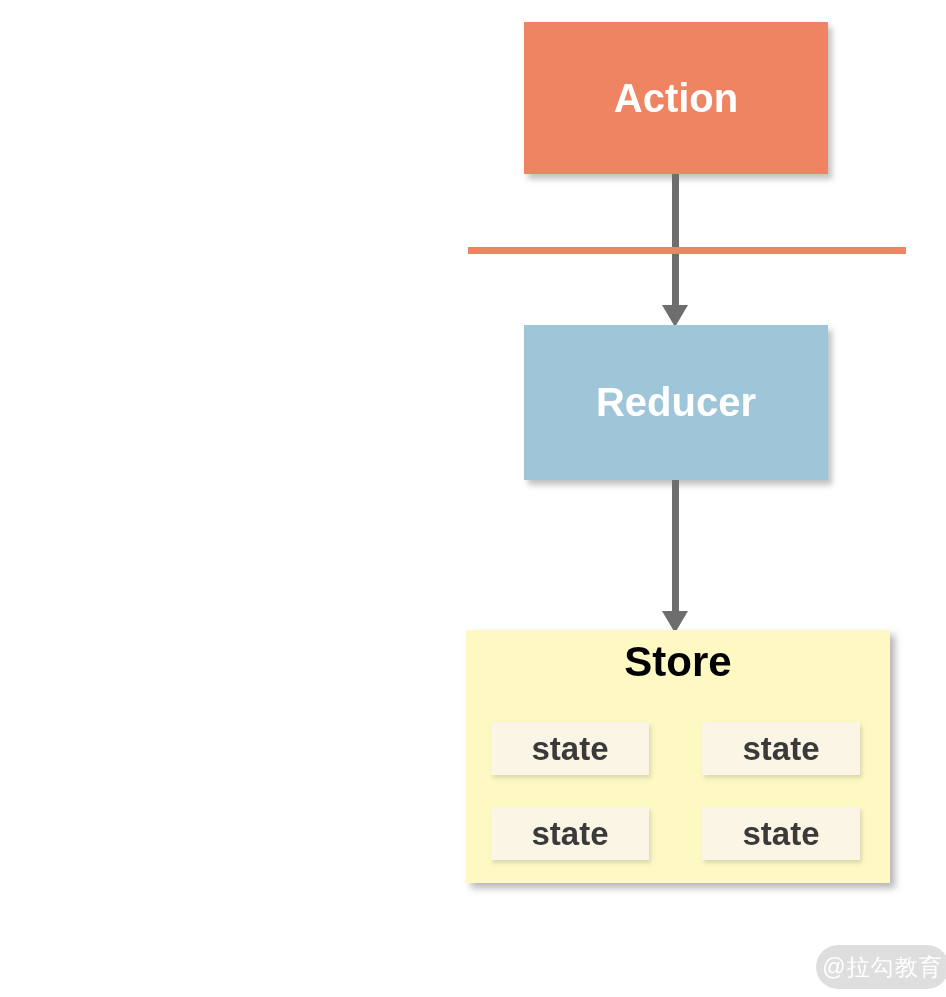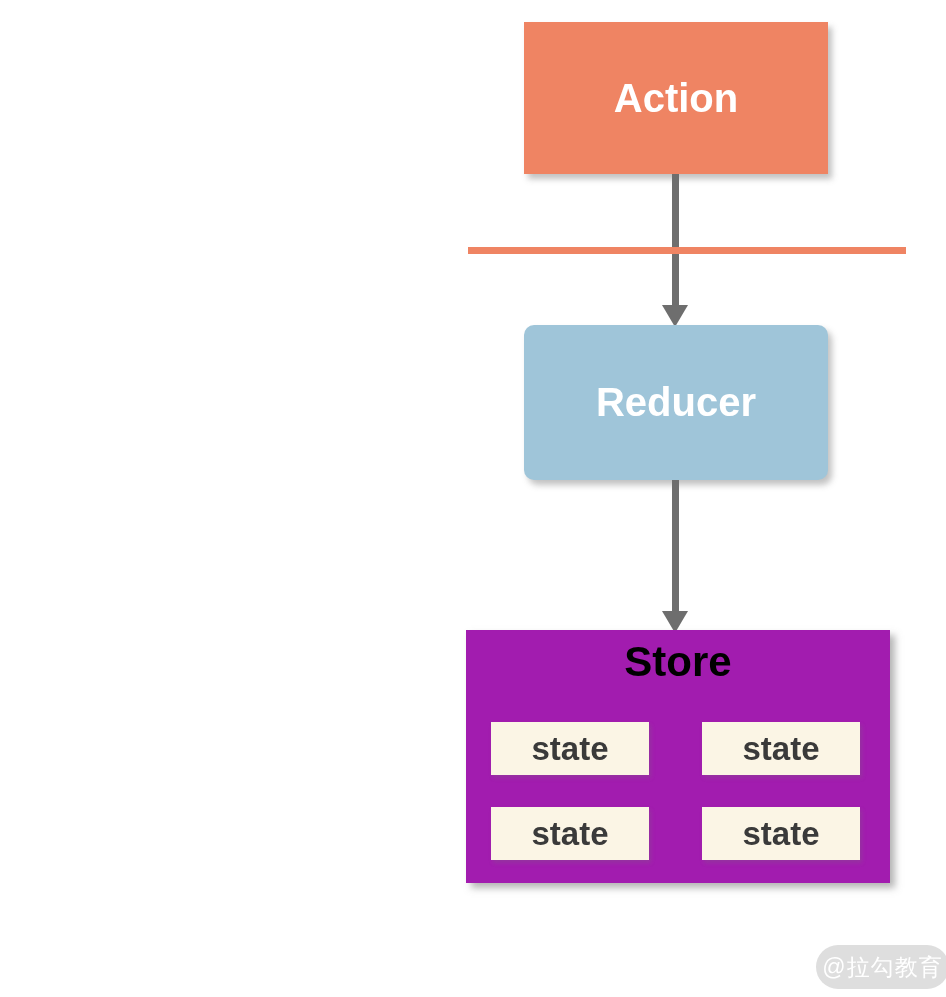--- a/index.html
+++ b/index.html
@@ -13,27 +13,27 @@
     display: flex;
     align-items: center;
     justify-content: center;
     color: #ffffff;
     font-weight: bold;
     font-size: 40px;
     box-shadow: 4px 5px 6px rgba(120,120,120,0.45);
   }
 
   .action-box   { left: 508px; top: 22px;  width: 304px; height: 152px; background: #EF8463; }
-  .reducer-box  { left: 508px; top: 325px; width: 304px; height: 155px; background: #9FC5D9; border-radius: 10px; }
+  .reducer-box  { left: 508px; top: 325px; width: 304px; height: 155px; background: #9FC5D9; }
 
   .store-box {
     position: absolute;
     left: 450px; top: 630px;
     width: 424px; height: 253px;
-    background: #a21caf;
+    background: #fef9c3;
     box-shadow: 5px 5px 7px rgba(110,110,110,0.5);
   }
   .store-title {
     position: absolute;
     left: 0; top: 8px;
     width: 100%;
     text-align: center;
     color: #000000;
     font-weight: bold;
     font-size: 42px;

